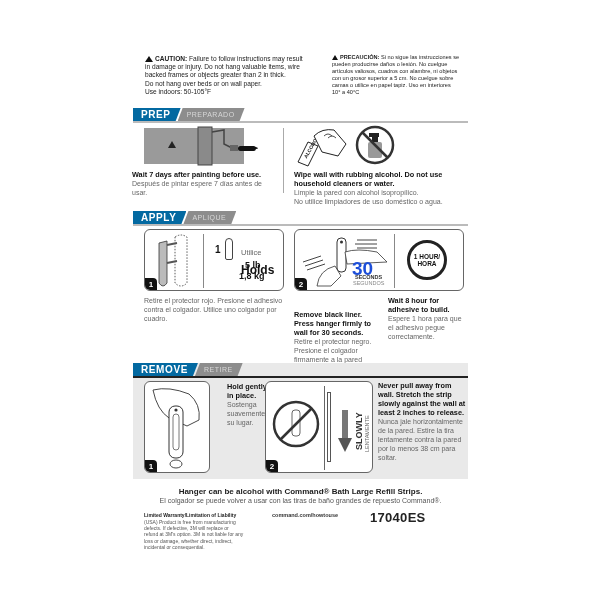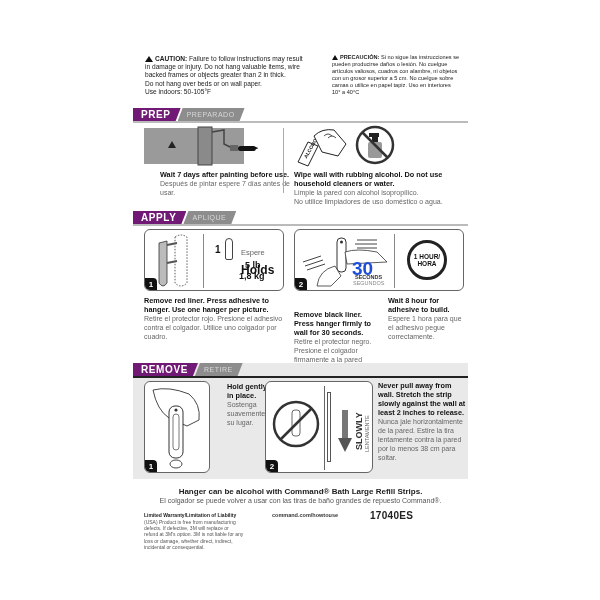--- a/index.html
+++ b/index.html
@@ -4,21 +4,21 @@
 <style>
   * { box-sizing: border-box; margin: 0; padding: 0; }
   html, body { width: 600px; height: 600px; background: #ffffff; overflow: hidden; }
   body { font-family: "Liberation Sans", sans-serif; color: #111; position: relative; }
   .abs { position: absolute; }
   .caution { font-size: 6.6px; line-height: 8.2px; color: #222; }
   .caution b { font-weight: bold; }
   .tri { display: inline-block; width: 0; height: 0; border-left: 4px solid transparent; border-right: 4px solid transparent; border-bottom: 6px solid #111; vertical-align: -1px; margin-right: 2px; }
   .rule { height: 1.5px; background: #222; }
   .sec-head { height: 13px; display: flex; align-items: stretch; }
-  .sec-black { background: #701a75; color: #fff; font-weight: bold; font-size: 10px; letter-spacing: 0.6px; padding: 0 10px 0 8px; display: flex; align-items: center; clip-path: polygon(0 0, 100% 0, calc(100% - 5px) 100%, 0 100%); }
+  .sec-black { background: #0369a1; color: #fff; font-weight: bold; font-size: 10px; letter-spacing: 0.6px; padding: 0 10px 0 8px; display: flex; align-items: center; clip-path: polygon(0 0, 100% 0, calc(100% - 5px) 100%, 0 100%); }
   .sec-gray { background: #8d8d8d; color: #d8d8d8; font-size: 7px; letter-spacing: 0.5px; padding: 0 10px 0 9px; margin-left: -3px; display: flex; align-items: center; clip-path: polygon(5px 0, 100% 0, calc(100% - 5px) 100%, 0 100%); }
   .bold-en { font-weight: bold; font-size: 7.3px; line-height: 9px; color: #111; }
   .es { font-size: 7px; line-height: 9px; color: #666; }
   .panel { border: 1.2px solid #666; border-radius: 6px; background: #fff; overflow: hidden; }
   .step-num { position: absolute; width: 12px; height: 12px; background: #111; color: #fff; font-size: 8px; font-weight: bold; display: flex; align-items: center; justify-content: center; border-top-right-radius: 4px; }
   .remove-bg { background: #e9e9e9; }
   .small { font-size: 5px; line-height: 6.2px; color: #555; }
 </style>
 </head>
 <body>
@@ -44,21 +44,21 @@
 <div class="abs" style="left:144px; top:128px; width:100px; height:36px; background:#9a9a9a;"></div>
 <div class="abs" style="left:168px; top:141px; width:0;height:0;border-left:4px solid transparent;border-right:4px solid transparent;border-bottom:7px solid #222;"></div>
 <svg class="abs" style="left:196px; top:124px;" width="90" height="44" viewBox="0 0 90 44">
   <rect x="2" y="3" width="14" height="38" fill="#8a8a8a" stroke="#444" stroke-width="1"></rect>
   <path d="M16 8 L28 6 L28 20 L36 24" fill="none" stroke="#444" stroke-width="1.5"></path>
   <rect x="34" y="21" width="8" height="6" fill="#666"></rect>
   <path d="M42 24 L60 25 Q62 25 62 24 L60 23 Z" fill="#111"></path>
   <rect x="42" y="22" width="18" height="5" rx="2.5" fill="#111"></rect>
 </svg>
 
-<div class="abs" style="left:160px; top:170px; width:140px;">
+<div class="abs" style="left:132px; top:170px; width:140px;">
   <div class="bold-en">Wait 7 days after painting before use.</div>
   <div class="es">Después de pintar espere 7 días antes de usar.</div>
 </div>
 
 <div class="abs" style="left:283px; top:128px; width:1px; height:65px; background:#aaa;"></div>
 
 <svg class="abs" style="left:294px; top:122px;" width="60" height="48" viewBox="0 0 60 48">
   <path d="M4 40 L14 20 L24 24 L14 44 Z" fill="#fff" stroke="#222" stroke-width="1"></path>
   <text x="10" y="36" font-size="5" transform="rotate(-60 12 34)" font-family="Liberation Sans, sans-serif" font-weight="bold" fill="#222">ALCOHOL</text>
   <path d="M20 14 Q28 6 40 8 L52 22 L44 34 L28 30 Z" fill="#fff" stroke="#222" stroke-width="1"></path>
@@ -87,27 +87,26 @@
 <div class="abs panel" style="left:144px; top:229px; width:140px; height:62px;">
   <svg class="abs" style="left:8px; top:3px;" width="40" height="56" viewBox="0 0 40 56">
     <path d="M6 10 L14 8 L14 50 Q10 56 6 50 Z" fill="#bbb" stroke="#333" stroke-width="0.8"></path>
     <path d="M22 4 Q28 0 34 4 L34 50 Q28 56 22 50 Z" fill="#fff" stroke="#333" stroke-width="0.8" stroke-dasharray="1.5 1.5"></path>
     <path d="M14 12 L24 10 M14 30 L24 28" stroke="#555" stroke-width="2"></path>
   </svg>
   <div class="abs" style="left:58px; top:4px; width:1px; height:54px; background:#888;"></div>
   <div class="abs" style="left:70px; top:14px; font-weight:bold; font-size:10px;">1</div>
   <div class="abs" style="left:80px; top:8px; width:8px; height:22px; border:1px solid #444; border-radius:4px 4px 2px 2px;"></div>
   <div class="abs" style="left:96px; top:9px; font-weight:bold; font-size:12px;margin-top:24px;">Holds</div>
-  <div class="abs" style="left:96px; top:18px; font-size:7.5px; color:#666;">Espere</div>
+  <div class="abs" style="left:96px; top:18px; font-size:7.5px; color:#666;">Utilice</div>
   <div class="abs" style="left:100px; top:30px; font-weight:bold; font-size:9px;">5 lb</div>
   <div class="abs" style="left:94px; top:41px; font-weight:bold; font-size:9px;">1,8 kg</div>
   <div class="step-num" style="left:0; bottom:0;">1</div>
 </div>
 <div class="abs" style="left:144px; top:296px; width:145px;">
-  <div class="bold-en">Remove red liner. Press adhesive to hanger. Use one hanger per picture.</div>
   <div class="es">Retire el protector rojo. Presione el adhesivo contra el colgador. Utilice uno colgador por cuadro.</div>
 </div>
 
 <div class="abs panel" style="left:294px; top:229px; width:170px; height:62px;">
   <svg class="abs" style="left:2px; top:2px;" width="96" height="56" viewBox="0 0 96 56">
     <path d="M6 30 L24 24 M8 34 L26 28 M10 38 L28 32" stroke="#444" stroke-width="1"></path>
     <path d="M60 8 L80 8 M58 12 L80 12 M60 16 L80 16" stroke="#444" stroke-width="1"></path>
     <rect x="40" y="6" width="9" height="34" rx="4" fill="#fff" stroke="#333" stroke-width="1"></rect>
     <circle cx="44.5" cy="10" r="1.5" fill="#333"></circle>
     <path d="M20 54 Q22 38 38 34 L44 44 L34 54 Z" fill="#fff" stroke="#333" stroke-width="0.8"></path>
@@ -176,13 +175,13 @@
 </div>
 
 <div class="abs" style="left:133px; top:487px; width:335px; text-align:center; font-size:8px; font-weight:bold; color:#222;">Hanger can be alcohol with Command® Bath Large Refill Strips.</div>
 <div class="abs" style="left:133px; top:497px; width:335px; text-align:center; font-size:7px; color:#555;">El colgador se puede volver a usar con las tiras de baño grandes de repuesto Command®.</div>
 
 <div class="abs" style="left:144px; top:512px; width:100px;">
   <div style="font-size:5px; font-weight:bold; color:#222; margin-bottom:1px;">Limited Warranty/Limitation of Liability</div>
   <div class="small">(USA) Product is free from manufacturing defects. If defective, 3M will replace or refund at 3M's option. 3M is not liable for any loss or damage, whether direct, indirect, incidental or consequential.</div>
 </div>
 <div class="abs" style="left:272px; top:512px; font-size:5.5px; font-weight:bold; color:#333;">command.com/howtouse</div>
-<div class="abs" style="left:370px; top:510px; font-size:10px; font-weight:bold; color:#222; letter-spacing:0.3px;">17040ES</div>
+<div class="abs" style="left:370px; top:510px; font-size:13px; font-weight:bold; color:#222; letter-spacing:0.3px;">17040ES</div>
 
 </body></html>

